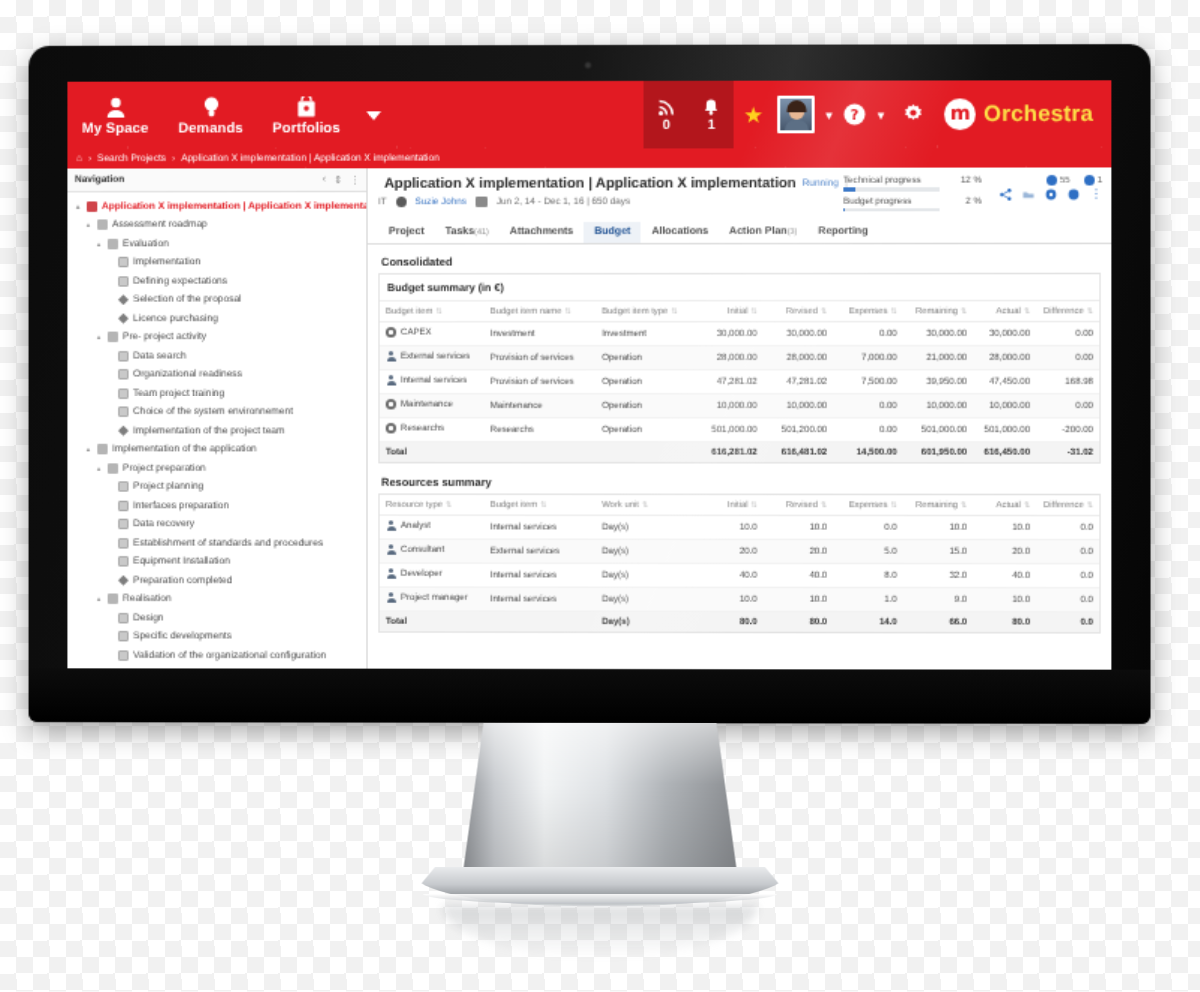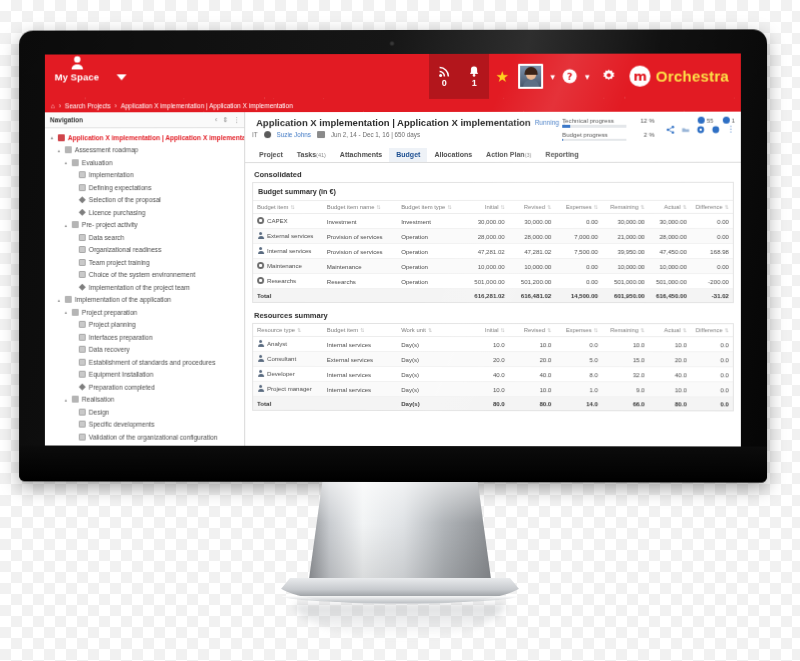--- a/index.html
+++ b/index.html
@@ -50,21 +50,21 @@
   .app{position:absolute;inset:0;background:#fff;}
 
   
   .topnav{position:relative;height:45px;background:#e21b23;display:flex;align-items:stretch;
           overflow:hidden;}
   .topnav:before{content:"";position:absolute;inset:0;pointer-events:none;
     background:
       linear-gradient(74deg,rgba(255,255,255,.13) 0 1px,transparent 1px 100%) 40px 0/180px 100%,
       linear-gradient(-64deg,rgba(255,255,255,.10) 0 1px,transparent 1px 100%) 0 0/140px 100%,
       linear-gradient(-40deg,rgba(255,255,255,.09) 0 1px,transparent 1px 100%) 0 0/230px 100%;}
-  .nav-items{display:flex;align-items:flex-start;z-index:2;}
+  .nav-items{display:flex;align-items:center;z-index:2;}
   .nav-item{width:64px;display:flex;flex-direction:column;align-items:center;justify-content:center;
             gap:2px;cursor:pointer;}
   .nav-item .ico{height:15px;display:flex;align-items:flex-end;}
   .nav-item .lbl{color:#fff;font-size:9.5px;font-weight:bold;letter-spacing:.1px;}
   .nav-caret{width:26px;display:flex;align-items:center;justify-content:center;z-index:2;}
   .nav-caret i{width:0;height:0;border-left:5px solid transparent;border-right:5px solid transparent;
                border-top:6px solid #fff;display:block;}
   .nav-right{margin-left:auto;display:flex;align-items:stretch;z-index:2;}
   .counter{width:30px;background:#b3161c;display:flex;flex-direction:column;align-items:center;
            justify-content:center;gap:1px;cursor:pointer;}
@@ -187,22 +187,41 @@
             <div class="nav-item">
               <span class="ico">
                 <svg width="13" height="14" viewBox="0 0 13 14">
                     <circle cx="6.5" cy="4" r="3.2" fill="#fff"></circle>
                     <path d="M0.8 14c0-3.2 2.5-5 5.7-5s5.7 1.8 5.7 5z" fill="#fff"></path>
                   </svg>
               </span>
               <span class="lbl">My Space</span>
             </div>
 
-
-
+            <div class="nav-item">
+              <span class="ico">
+                <svg width="11" height="14" viewBox="0 0 11 14">
+                    <circle cx="5.5" cy="5" r="4.6" fill="#fff"></circle>
+                    <rect x="3.6" y="9" width="3.8" height="4.2" rx="1.3" fill="#fff"></rect>
+                  </svg>
+              </span>
+              <span class="lbl">Demands</span>
+            </div>
+
+
+            <div class="nav-item">
+              <span class="ico">
+                <svg width="12" height="14" viewBox="0 0 12 14">
+                    <rect x="0.4" y="3.2" width="11.2" height="10.4" rx="1.2" fill="#fff"></rect>
+                    <path d="M3 3.2V2.3a3 3 0 016 0v.9" fill="none" stroke="#fff" stroke-width="1.3"></path>
+                    <circle cx="6" cy="8" r="1.7" fill="#e21b23"></circle>
+                  </svg>
+              </span>
+              <span class="lbl">Portfolios</span>
+            </div>
 
           </div>
 
           <div class="nav-caret">
             <i></i>
           </div>
 
           <div class="nav-right">
             <div class="counter">
               <span>

